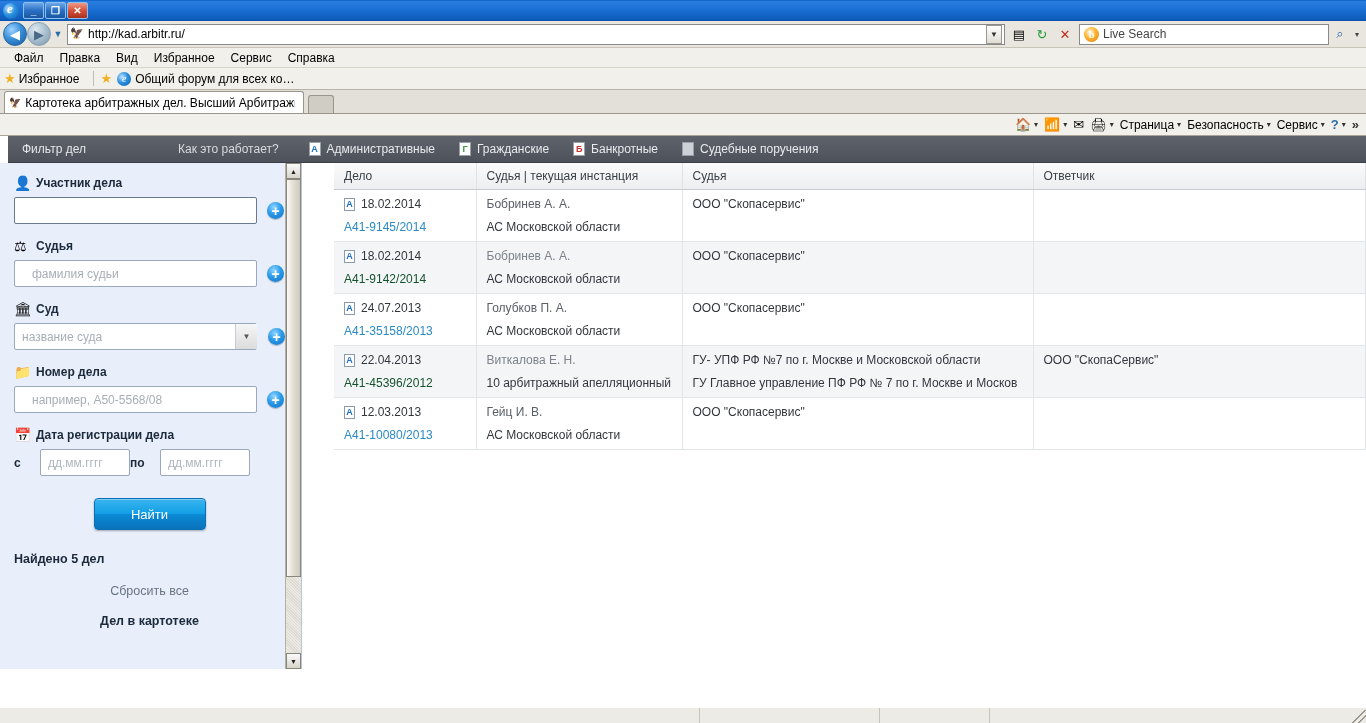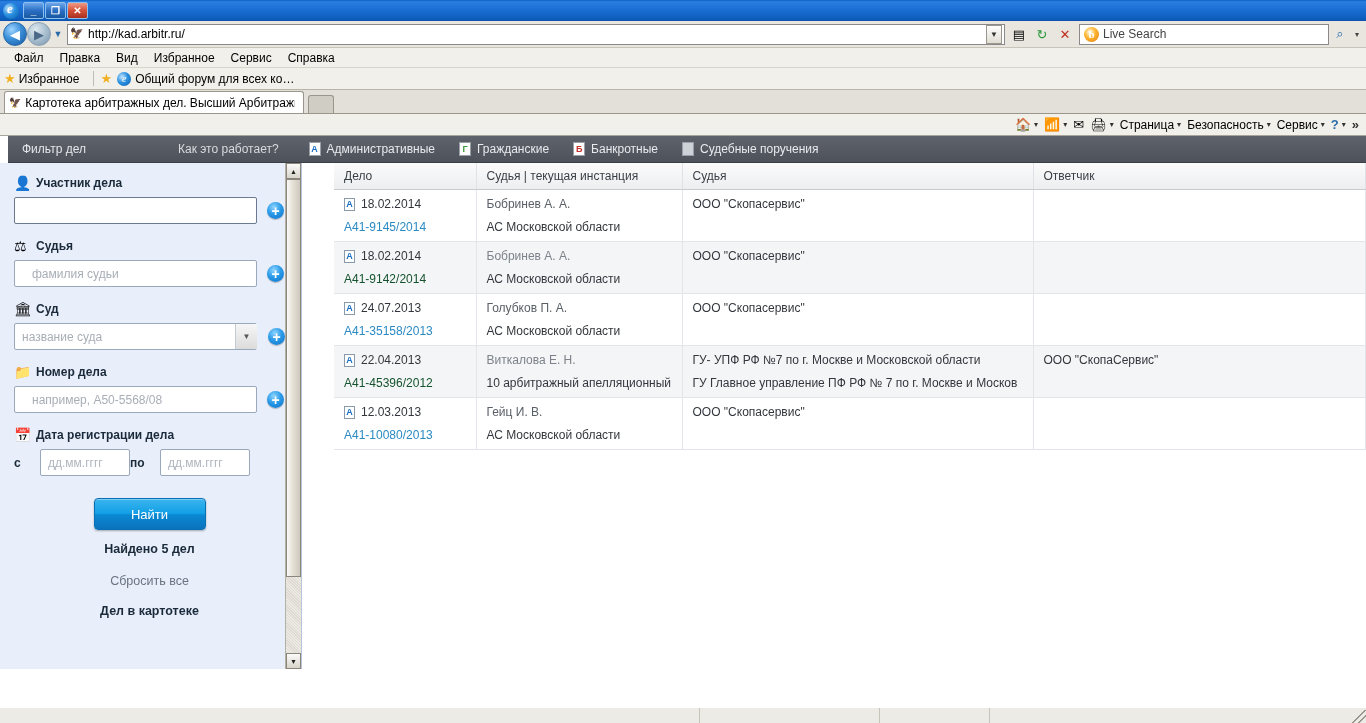--- a/index.html
+++ b/index.html
@@ -230,21 +230,21 @@
     font-family: "Liberation Sans", sans-serif;
   }
   .dinput::placeholder { color: #b0b6be; }
   .findbtn {
     display: block; width: 112px; height: 32px; margin: 22px auto 0;
     border-radius: 4px; border: 1px solid #0a70b4; cursor: pointer;
     background: linear-gradient(to bottom, #3ab4ee 0%, #12a0e6 48%, #0b8ad4 52%, #0a72bc 100%);
     color: #fff; font-size: 13px; font-family: "Liberation Sans", sans-serif;
     box-shadow: 0 1px 2px rgba(0,0,0,.3), inset 0 1px 0 rgba(255,255,255,.35);
   }
-  .found { text-align: center; font-size: 12.5px; font-weight: bold; color: #1a2a3a; margin-top: 12px; }
+  .found { font-size: 12.5px; font-weight: bold; color: #1a2a3a; margin-top: 22px; }
   .reset { text-align: center; font-size: 12.5px; color: #6a7480; margin-top: 18px; }
   .cardcount { text-align: center; font-size: 12.5px; font-weight: bold; color: #1a2a3a; margin-top: 16px; }
 
   .sbar {
     width: 16px; background: #e4e2dc; border-left: 1px solid #b4b0a6;
     display: flex; flex-direction: column;
   }
   .sb-btn {
     height: 16px; background: linear-gradient(to bottom,#fbfbfa,#d8d4ca);
     border: 1px solid #8a867c; display: flex; align-items: center; justify-content: center;

